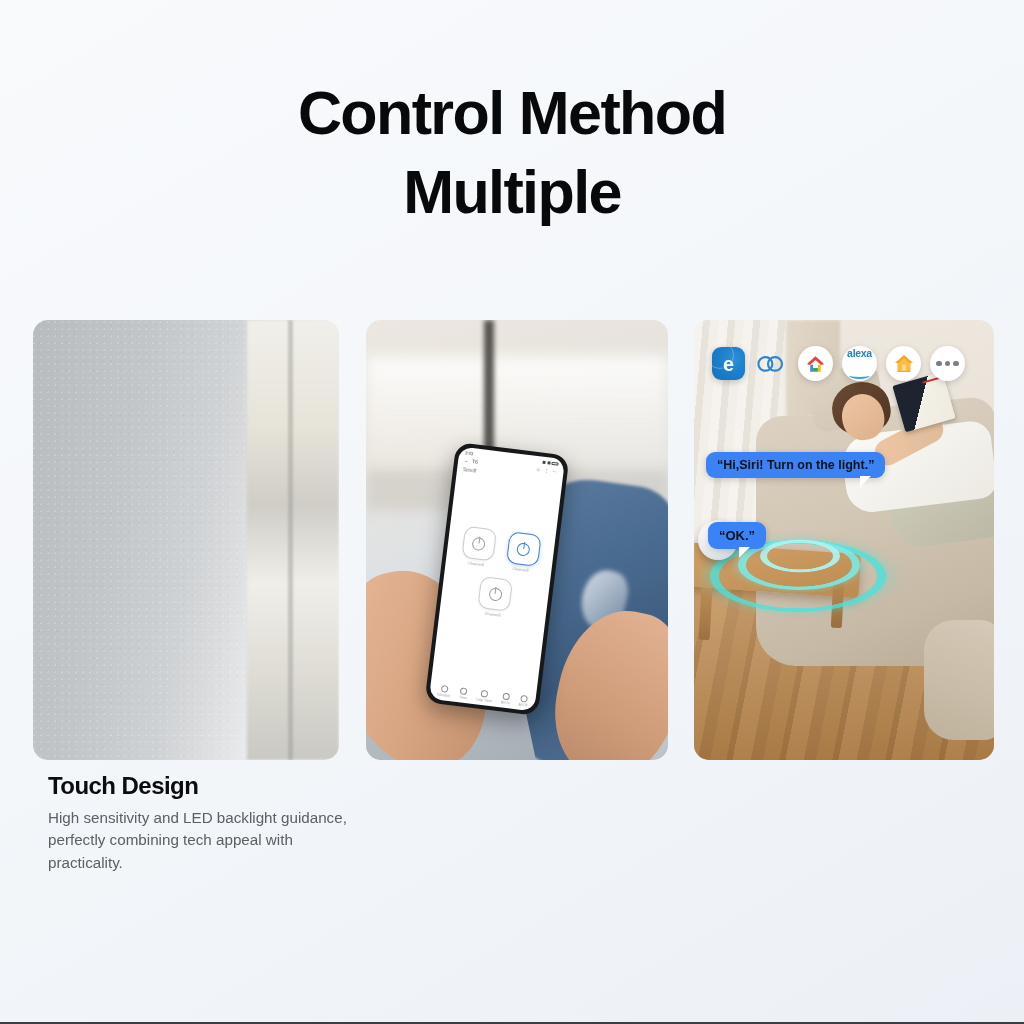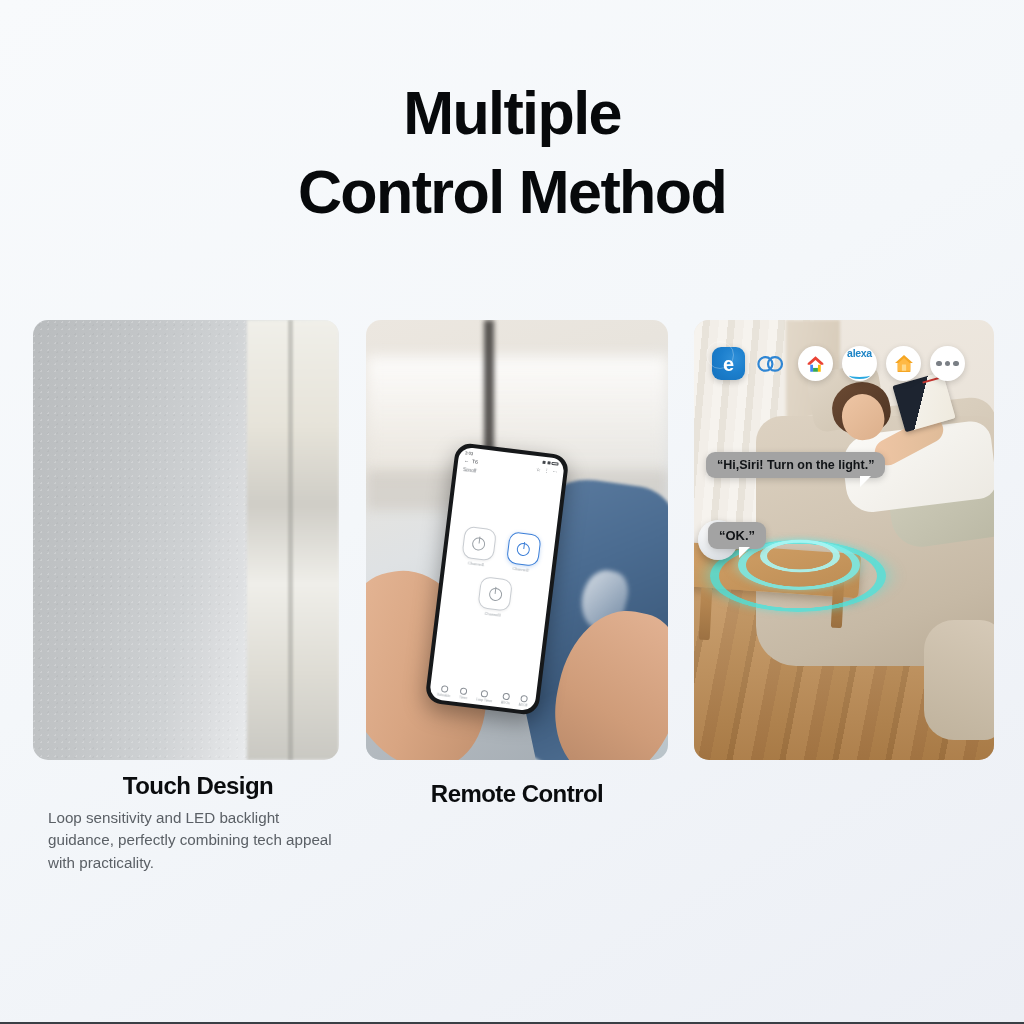--- a/index.html
+++ b/index.html
@@ -357,21 +357,21 @@
     border-bottom: 2.2px solid #29a8e0;
     border-radius: 0 0 50% 50%;
   }
   .hk-house { width: 22px; height: 21px; }
   .dots { display: flex; gap: 3px; }
   .dot { width: 5.5px; height: 5.5px; border-radius: 50%; background: #7a7f85; }
 
   
   .bubble {
     position: absolute;
-    background: #a3a3a3;
+    background: #3b82f6;
     border-radius: 9px;
     padding: 6px 11px;
     font-size: 12.5px;
     font-weight: bold;
     color: #111417;
     white-space: nowrap;
     box-shadow: 0 2px 7px rgba(0,0,0,.18);
   }
   .bubble:after {
     content: ""; position: absolute;
@@ -384,32 +384,32 @@
   #bubble-ok { left: 14px; top: 202px; font-size: 13px; }
   #bubble-ok:after { right: 16px; bottom: -9px; }
 
   
   .caption { position: absolute; }
   #caption-1 { left: 48px; top: 772px; width: 300px; }
   #caption-2 { left: 372px; top: 780px; width: 290px; }
   #caption-3 { left: 700px; top: 782px; width: 290px; }
   .cap-title {
     font-size: 24px; font-weight: bold; color: #0a0c0e;
-    letter-spacing: -.55px; margin-bottom: 7px; text-align: center;
+    letter-spacing: -.55px; margin-bottom: 7px;
   }
   .cap-body {
     font-size: 15.2px; color: #5b6066; line-height: 1.47;
   }
 </style>
 </head>
 <body>
 
 <div class="title-block">
+  <div class="title-line">Control Method</div>
   <div class="title-line">Multiple</div>
-  <div class="title-line">Control Method</div>
 </div>
 
 <div class="panel" id="panel-1">
   <div class="wall"></div>
   <div class="window-light"></div>
   <div class="window-frame"></div>
 
 </div>
 
 <div class="panel" id="panel-2">
@@ -569,19 +569,18 @@
       </div>
     </div>
   </div>
 
   <div class="bubble" id="bubble-siri">“Hi,Siri! Turn on the light.”</div>
   <div class="bubble" id="bubble-ok">“OK.”</div>
 </div>
 
 <div class="caption" id="caption-1">
   <div class="cap-title">Touch Design</div>
-  <div class="cap-body">Loop sensitivity and LED backlight guidance, perfectly combining tech appeal with practicality.</div>
+  <div class="cap-body">High sensitivity and LED backlight guidance, perfectly combining tech appeal with practicality.</div>
 </div>
 <div class="caption" id="caption-2">
-  <div class="cap-title">Remote Control</div>
 </div>
 <div class="caption" id="caption-3">
 </div>
 
 </body></html>

